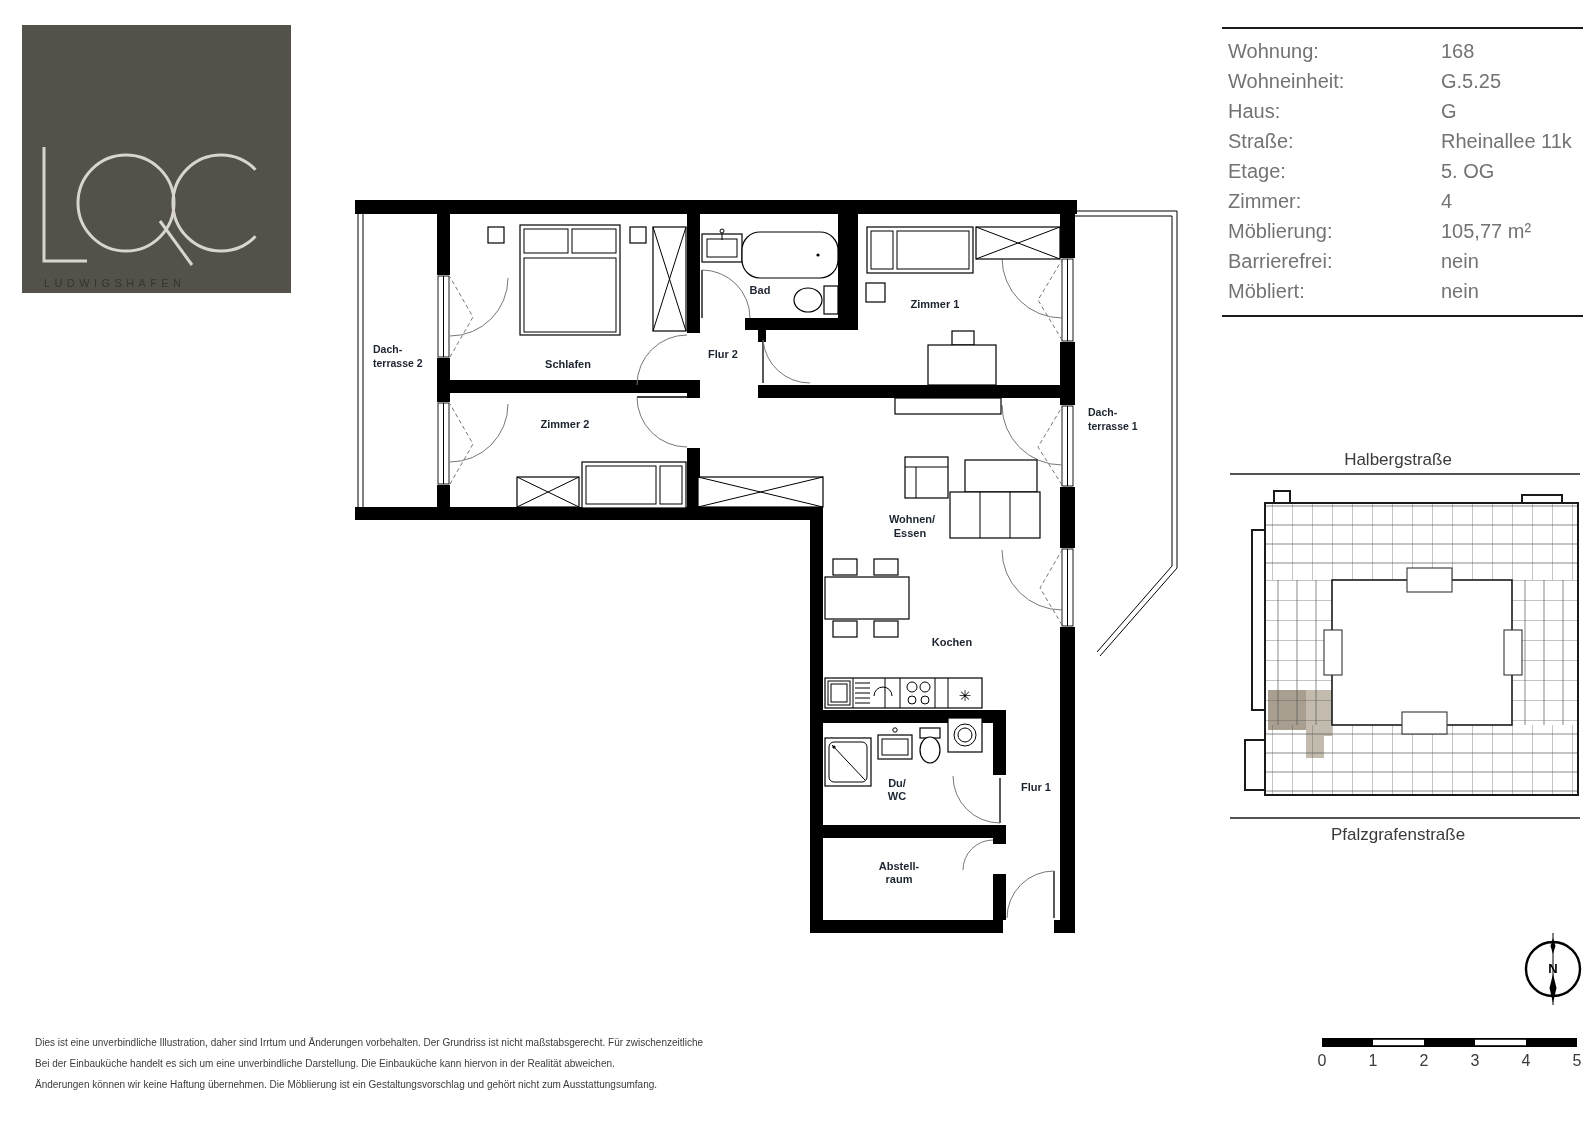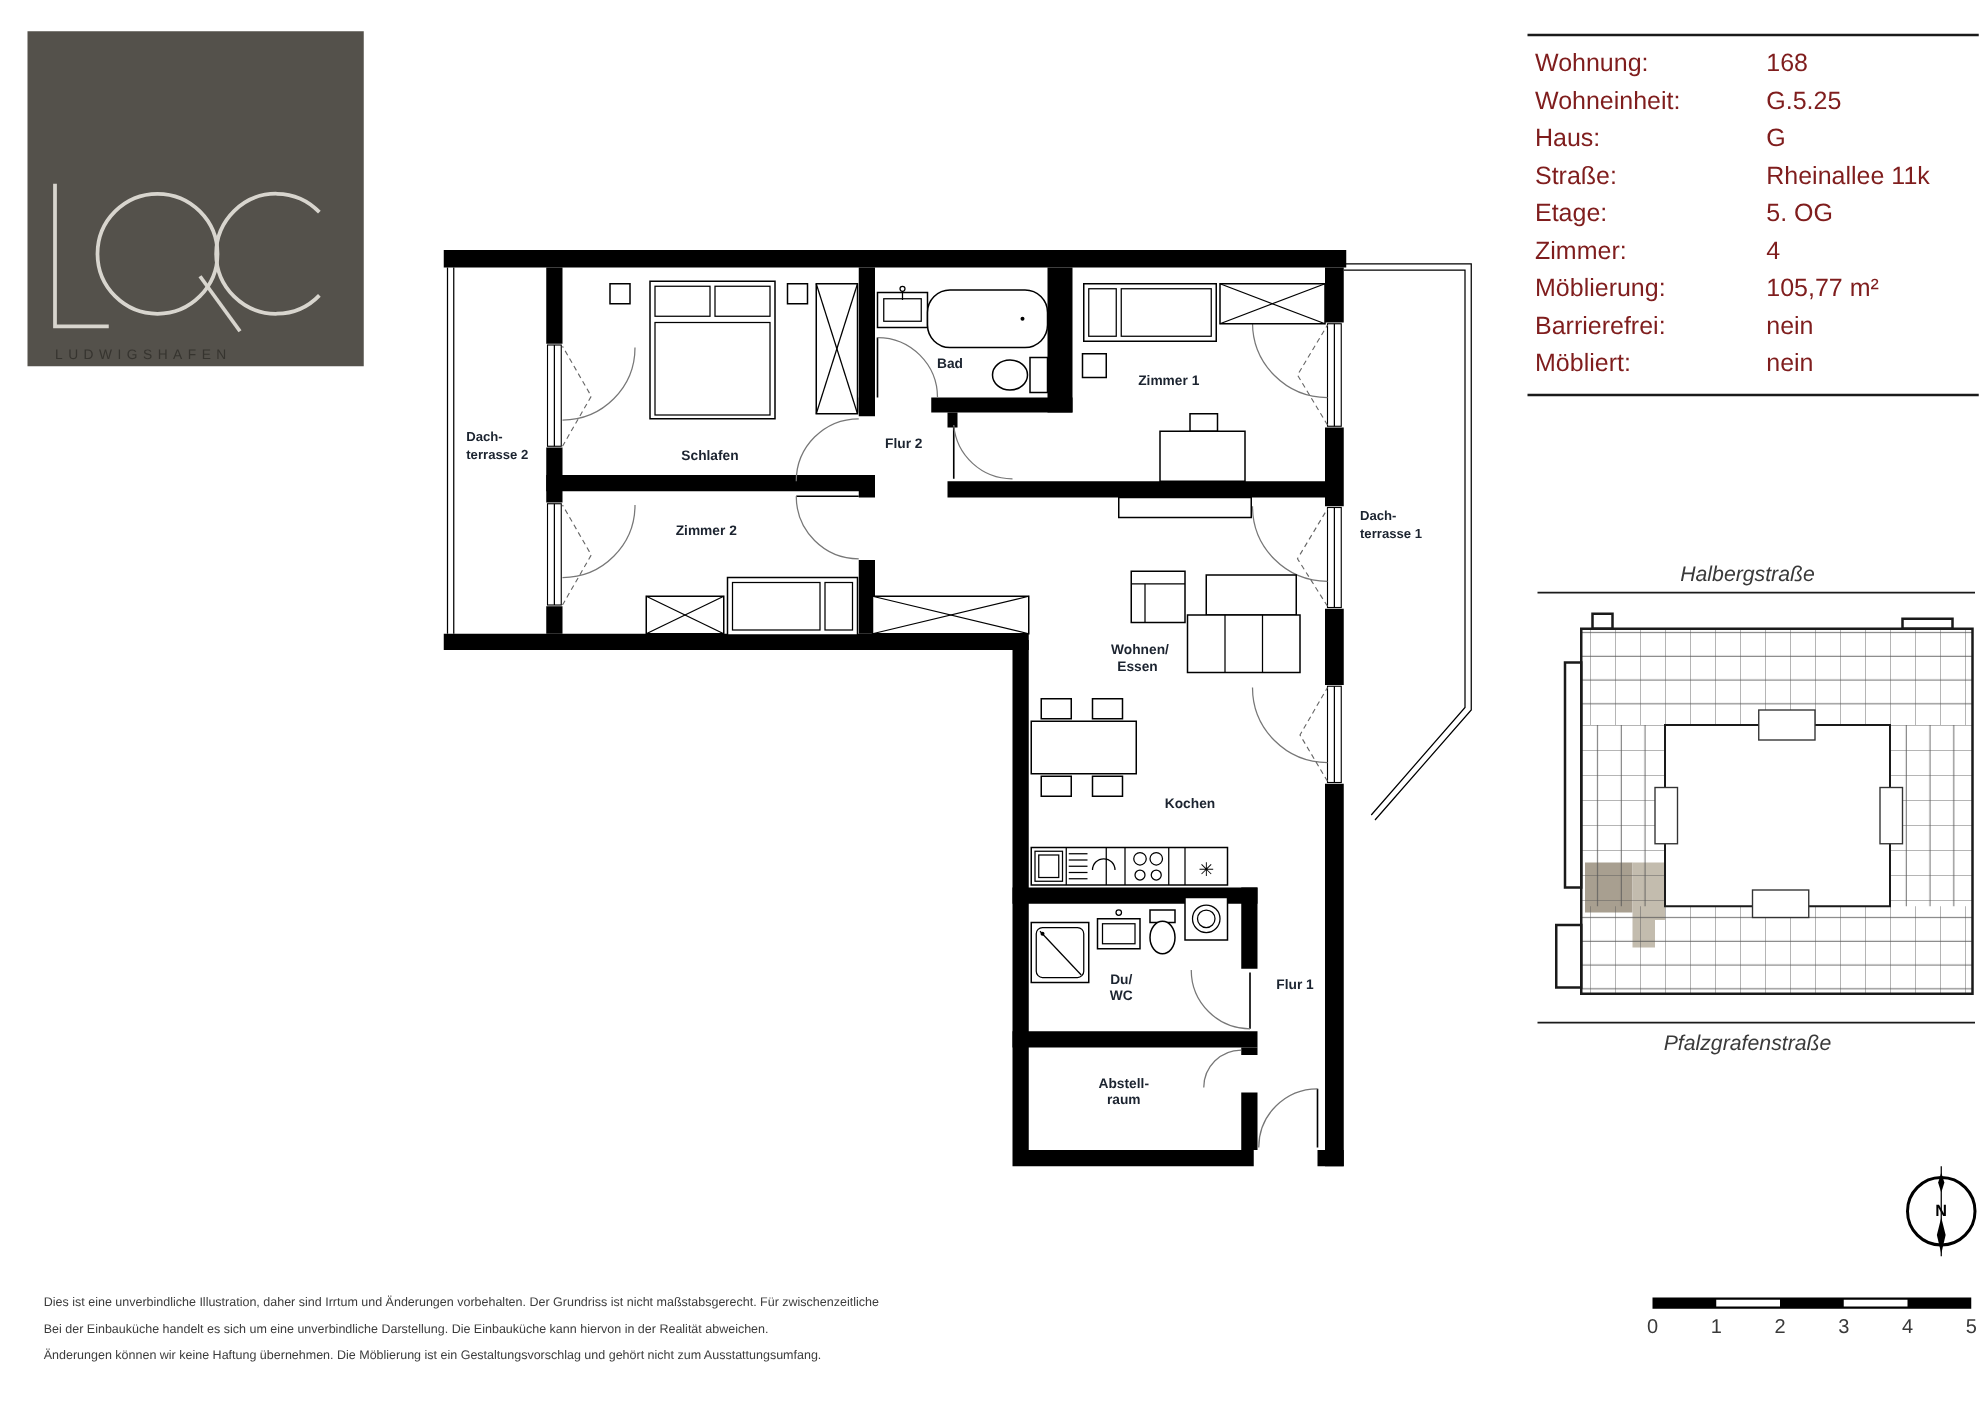--- a/index.html
+++ b/index.html
@@ -6,39 +6,39 @@
   #page{position:relative;width:1586px;height:1124px;background:#fff;overflow:hidden;
         font-family:"Liberation Sans",sans-serif;color:#3b3b3b;}
 
   
   #logo{position:absolute;left:22px;top:25px;width:269px;height:268px;background:#54514b;}
 
   
   #info{position:absolute;left:1222px;top:27px;width:361px;
         border-top:2px solid #1a1a1a;border-bottom:2px solid #1a1a1a;
         padding:7px 0 9px 0;}
-  .info-row{display:flex;height:30px;line-height:30px;font-size:20px;color:#7f1d1d;align-items:flex-end;}
+  .info-row{display:flex;height:30px;line-height:30px;font-size:20px;color:#737373;align-items:flex-end;}
   .info-label{width:185px;padding-left:6px;}
-  .info-value{flex:1;}
+  .info-value{flex:1;margin-left:28px;}
 
   
   #plan{position:absolute;left:340px;top:190px;}
   .room-label{font-family:"Liberation Sans",sans-serif;font-size:11px;font-weight:bold;fill:#1c2430;}
   .room-label-s{font-family:"Liberation Sans",sans-serif;font-size:10.5px;font-weight:bold;fill:#1c2430;}
   .wall{fill:#000;stroke:none;}
   .furn{fill:#fff;stroke:#000;stroke-width:1.2;}
   .furn-thin{fill:none;stroke:#000;stroke-width:1;}
   .door-arc{fill:none;stroke:#777;stroke-width:1;}
   .door-leaf{fill:none;stroke:#000;stroke-width:1.3;}
   .tilt{fill:none;stroke:#666;stroke-width:0.9;stroke-dasharray:4 3;}
   .thinline{fill:none;stroke:#000;stroke-width:1;}
   .winframe{fill:#fff;stroke:#000;stroke-width:0.9;}
 
   
-  #site{position:absolute;left:1212px;top:440px;font-style:italic;}
+  #site{position:absolute;left:1212px;top:440px;}
   .street{font-family:"Liberation Sans",sans-serif;font-size:17px;fill:#3a3a3a;}
   .bld-outline{fill:none;stroke:#1a1a1a;stroke-width:2;}
   .bld-line{stroke:#555;stroke-width:0.7;}
   .bld-core{fill:#fff;stroke:#333;stroke-width:1.1;}
 
   
   #compass{position:absolute;left:1505px;top:925px;}
   #scalebar{position:absolute;left:1310px;top:1030px;}
   .scale-num{font-family:"Liberation Sans",sans-serif;font-size:16px;fill:#3a3a3a;text-anchor:middle;}
 

